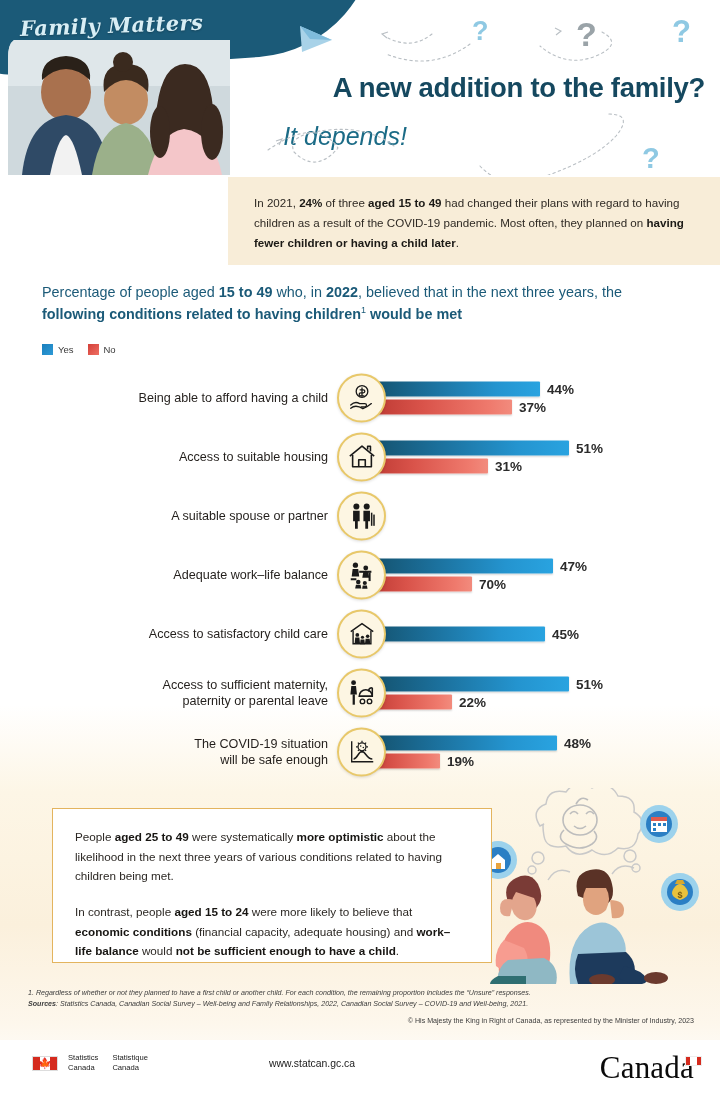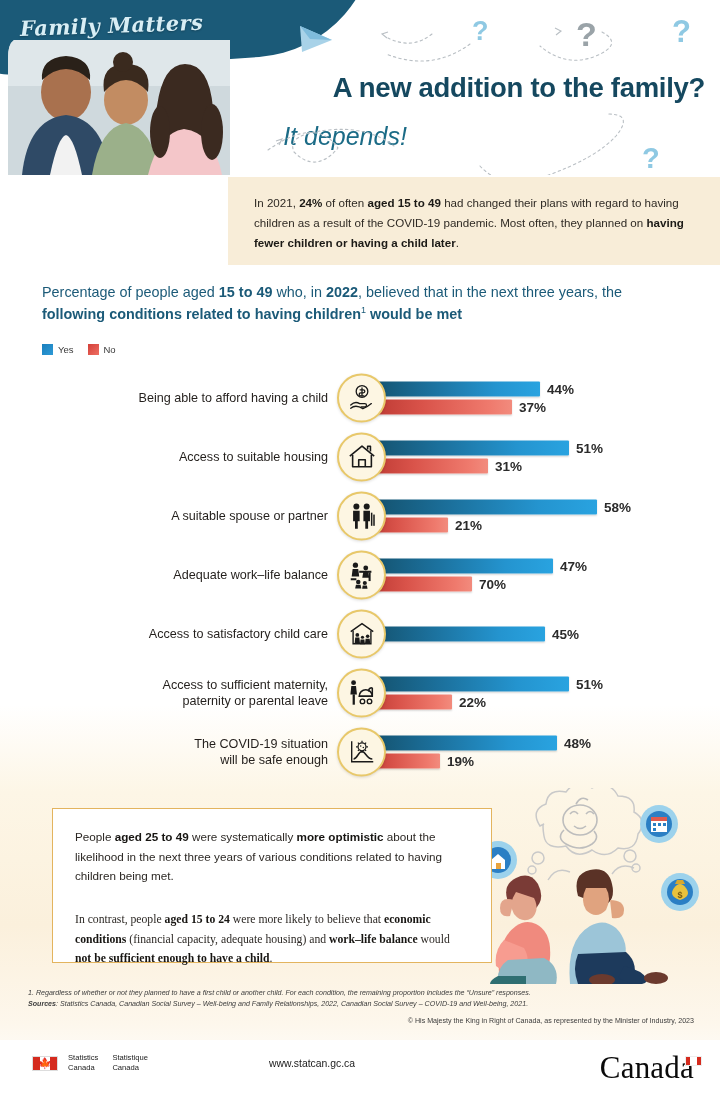--- a/index.html
+++ b/index.html
@@ -116,21 +116,21 @@
 
   
   .callout {
     position: absolute; top: 808px; left: 52px;
     width: 440px; height: 155px;
     background: #ffffff;
     border: 1.6px solid #e3b45e;
     padding: 18px 26px 0 22px;
   }
   .callout p { font-size: 11.7px; line-height: 1.68; color: #2c2824; }
-  .callout p + p { margin-top: 24px; font-family: Liberation Serif, serif; }
+  .callout p + p { margin-top: 16px; }
   .callout b { font-weight: bold; color: #171512; }
 
   .illus { position: absolute; top: 788px; left: 452px; width: 268px; height: 196px; }
 
   
   .footnotes { position: absolute; top: 988px; left: 28px; width: 666px; }
   .fn-line { font-size: 7.1px; color: #3b3b3b; line-height: 1.55; font-style: italic; }
   .fn-line b { font-weight: bold; }
   .fn-copy { font-size: 7.1px; color: #3b3b3b; text-align: right; margin-top: 7px; }
 
@@ -222,21 +222,21 @@
       </g>
 
       <g>
         <path d="M300,26 l32,14 l-30,12 Z" fill="#a8d2e8"></path>
         <path d="M300,26 l32,14 l-22,-1 Z" fill="#7fbcdc"></path>
       </g>
     </svg>
   </div>
 
   <div class="intro-box">
-    <p><span>In 2021, </span><b>24%</b><span> of often </span><b>aged 15 to 49</b><span> had changed their plans with regard to having children as a result of the COVID-19 pandemic. Most often, they planned on </span><b>having fewer children or having a child later</b><span>.</span></p>
+    <p><span>In 2021, </span><b>24%</b><span> of three </span><b>aged 15 to 49</b><span> had changed their plans with regard to having children as a result of the COVID-19 pandemic. Most often, they planned on </span><b>having fewer children or having a child later</b><span>.</span></p>
   </div>
 
   <div class="chart-title">
     <span>Percentage of people aged </span><b>15 to 49</b><span> who, in </span><b>2022</b><span>, believed that in the next three years, the </span><b>following conditions related to having children</b><sup>1</sup><b> would be met</b>
   </div>
 
   <div class="legend">
     <div class="legend-item">
       <span class="legend-swatch sw-yes"></span>
       <span class="legend-label">Yes</span>
@@ -303,30 +303,20 @@
       </div>
       <div class="icon-circle">
         <svg viewBox="0 0 32 32" fill="#1a1a1a">
           <circle cx="10" cy="6.5" r="3.2"></circle>
             <circle cx="21" cy="6.5" r="3.2"></circle>
           <path d="M6.5 11h7v11h-2v8h-3v-8h-2z"></path>
             <path d="M17.5 11h7v11h-2v8h-3v-8h-2z"></path>
           <rect x="25.5" y="13" width="1.6" height="14"></rect>
             <rect x="28" y="15" width="1.6" height="12"></rect>
         </svg>
-      </div>
-      <div class="bars">
-        <div class="bar-line">
-          <div class="bar bar-yes" style="width:234px"></div>
-          <span class="bar-val">58%</span>
-        </div>
-        <div class="bar-line">
-          <div class="bar bar-no" style="width:85px"></div>
-          <span class="bar-val">21%</span>
-        </div>
       </div>
     </div>
 
     <div class="row">
       <div class="row-label">
         <span>Adequate work–life balance</span>
       </div>
       <div class="icon-circle">
         <svg viewBox="0 0 32 32" fill="#1a1a1a">
           <circle cx="9" cy="6" r="2.8"></circle>

